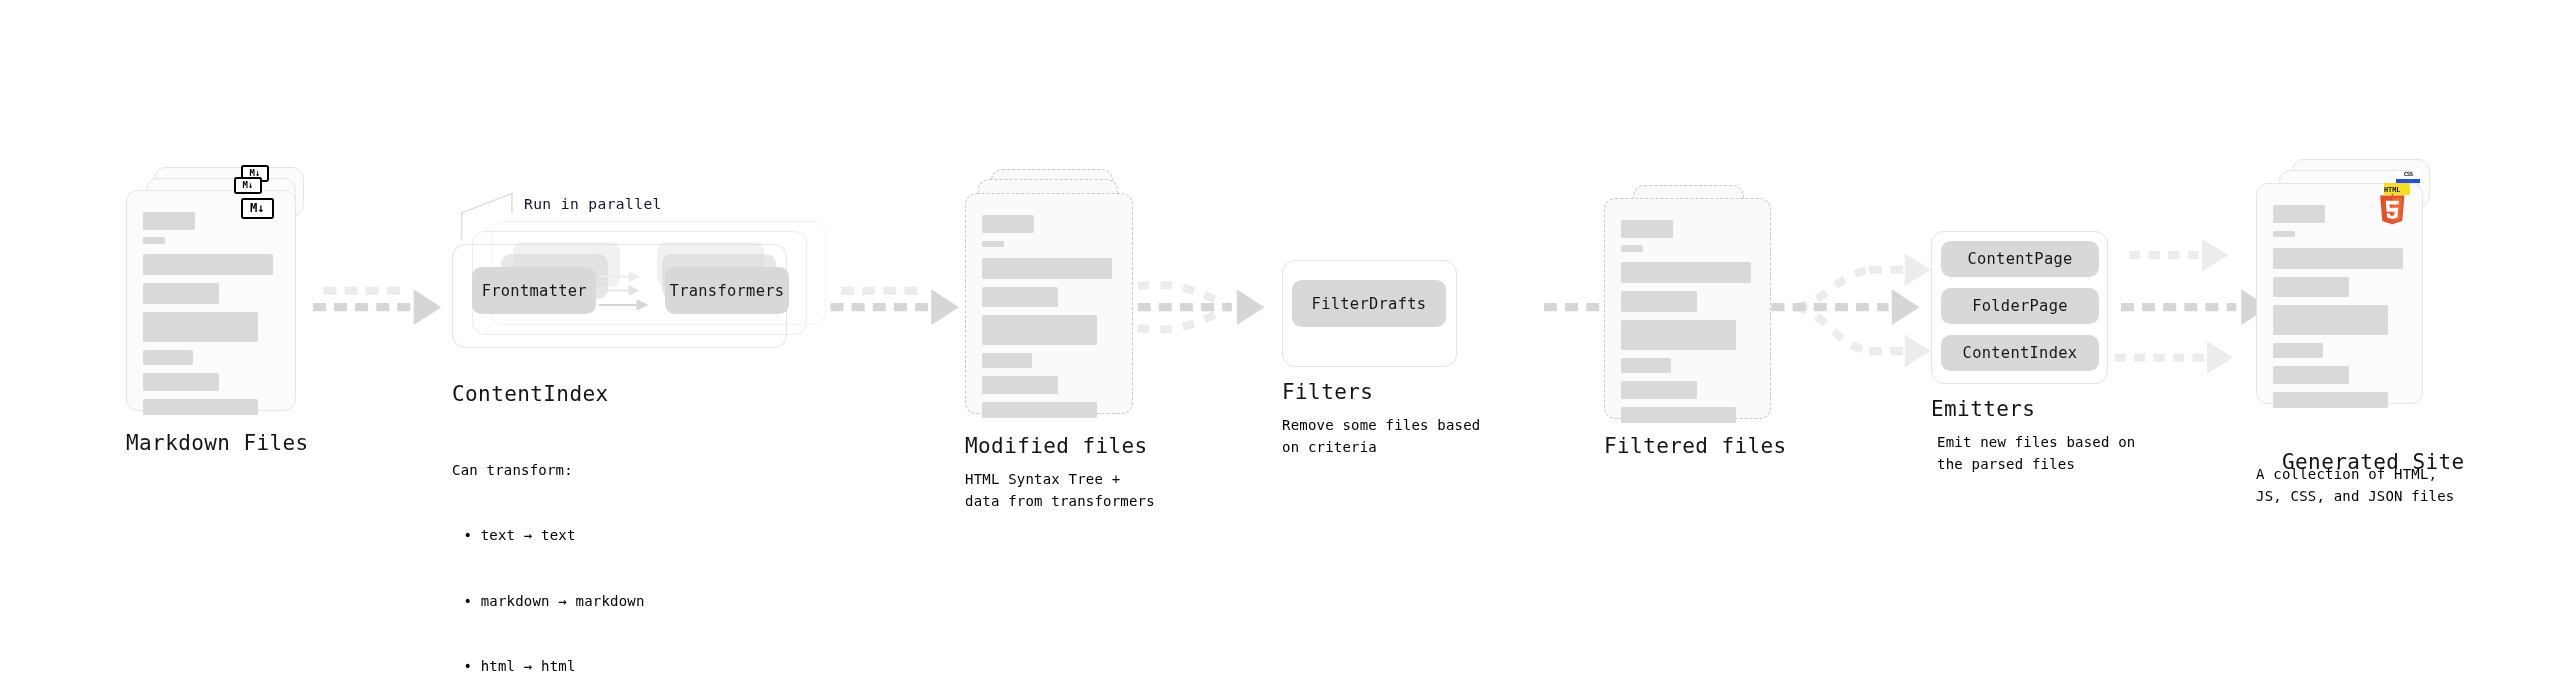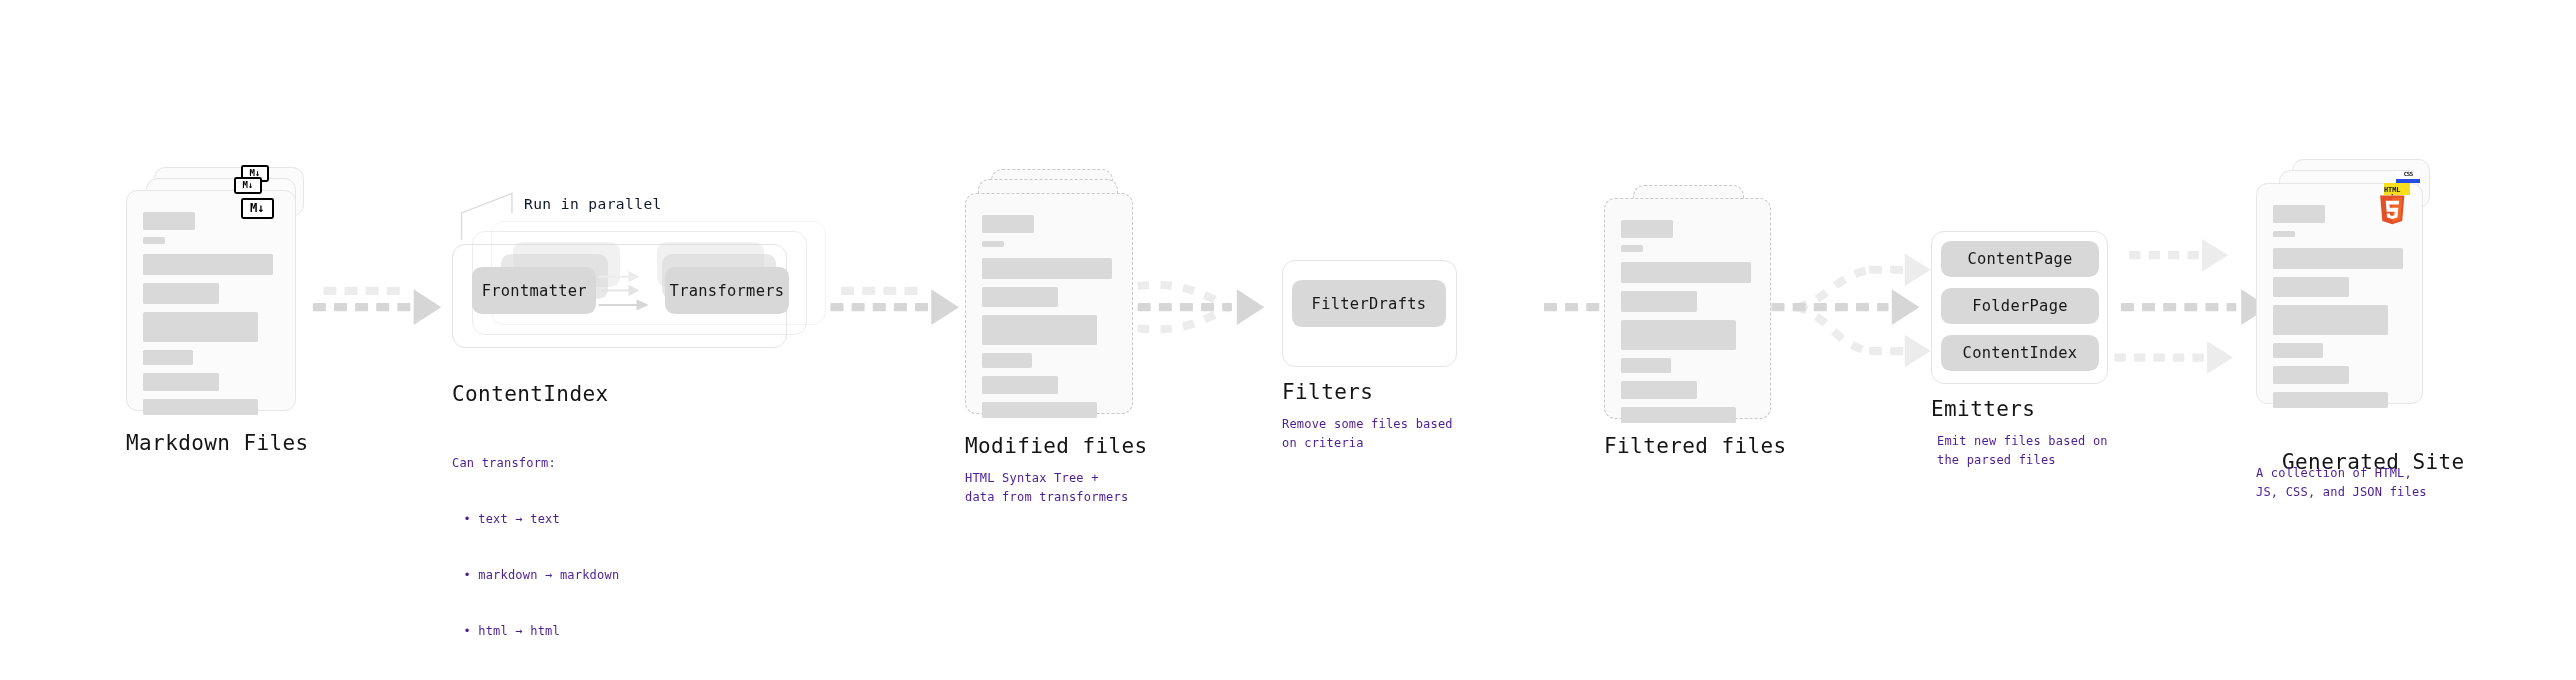--- a/index.html
+++ b/index.html
@@ -19,21 +19,21 @@
   .doc.dashed{border-style:dashed;border-color:#c9c9c9;border-width:1.3px;background:#fafafa;}
   .bars{position:absolute;left:16.3px;top:21px;right:14.6px;}
   .bar{background:#d9d9d9;border-radius:1.6px;margin-bottom:7.3px;}
 
   
   .title{
     position:absolute;font-size:21px;color:#141414;letter-spacing:0.4px;
     white-space:nowrap;font-weight:400;
   }
   .sub{
-    position:absolute;font-size:12px;color:#4c1d95;line-height:1.55;
+    position:absolute;font-size:14px;color:#000000;line-height:1.55;
     white-space:pre;letter-spacing:0.2px;
   }
   .ghost-label{
     position:absolute;font-size:14.6px;color:#0f172a;white-space:nowrap;letter-spacing:0.4px;
   }
 
   
   .gbox{
     position:absolute;box-sizing:border-box;border:1.3px solid #e4e4e4;
     border-radius:13px;background:transparent;

